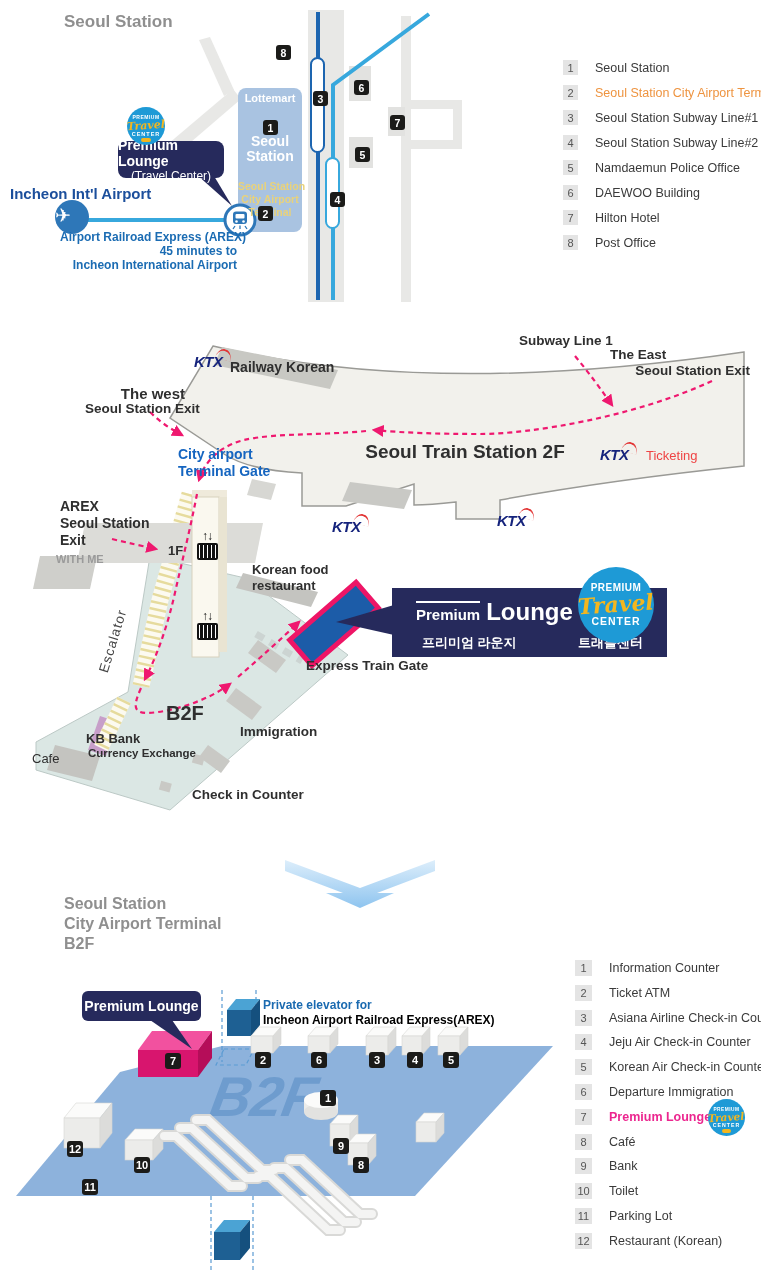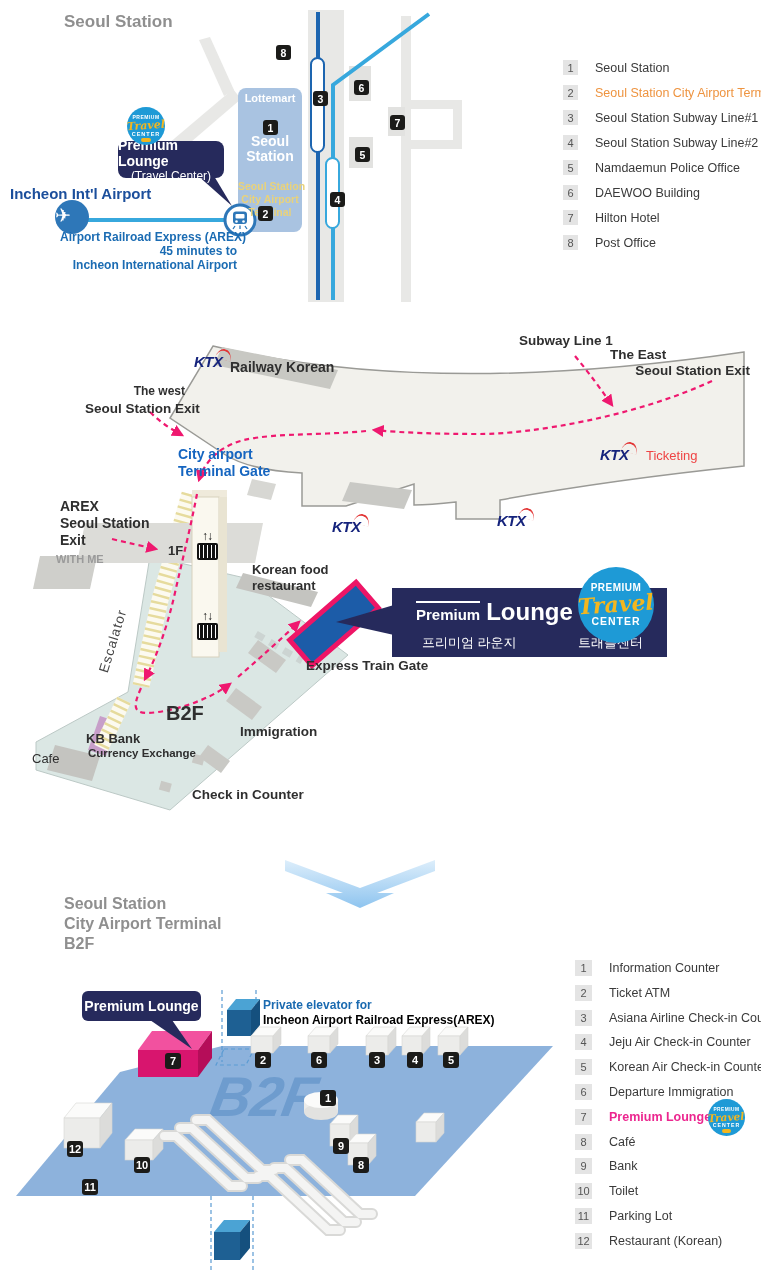--- a/index.html
+++ b/index.html
@@ -52,21 +52,21 @@
            display:flex;flex-direction:column;align-items:center;justify-content:center;}
   
   .ktx{position:absolute;font-style:italic;font-weight:bold;color:#15237c;letter-spacing:-.5px;z-index:2;}
   .ktx::after{content:"";position:absolute;right:-9px;top:-4px;width:16px;height:9px;
               border-top:2.5px solid #e23333;border-radius:50% 50% 0 0 / 100% 100% 0 0;transform:rotate(14deg);}
   
   .esc{position:absolute;width:22px;text-align:center;z-index:2;}
   .esc-arrows{font-size:12px;font-weight:bold;color:#111;letter-spacing:-1px;line-height:11px;}
   .esc-box{margin:1px auto 0;width:17px;height:13px;border:2.5px solid #111;border-radius:2px;
            background:repeating-linear-gradient(90deg,#fff 0 1.5px,#111 1.5px 4px);}
-  .banner-kr{position:absolute;font-size:13px;font-weight:normal;color:#fff;}
+  .banner-kr{position:absolute;font-size:13px;font-weight:bold;color:#fff;}
 </style>
 </head>
 <body>
 
 <div id="page">
 
 <svg id="bg" width="761" height="1286" viewBox="0 0 761 1286">
   <defs>
     <linearGradient id="arrowg" x1="0" y1="0" x2="0" y2="1">
       <stop offset="0" stop-color="#ddeefb"></stop>
@@ -275,22 +275,23 @@
   <div class="lbl" style="left:55px;top:205px;font-size:19px;color:#fff;z-index:4">✈</div>
   <div class="lbl b" style="left:60px;top:231px;width:177px;text-align:right;font-size:12px;color:#1b6cb3">Airport Railroad Express (AREX)</div>
   <div class="lbl b" style="left:60px;top:245px;width:177px;text-align:right;font-size:12px;color:#1b6cb3">45 minutes to</div>
   <div class="lbl b" style="left:60px;top:259px;width:177px;text-align:right;font-size:12px;color:#1b6cb3">Incheon International Airport</div>
 
   <div class="lbl b" style="left:519px;top:333px;font-size:13.5px">Subway Line 1</div>
   <div class="lbl b" style="left:610px;top:347px;width:140px;text-align:left;font-size:13.5px">The East</div>
   <div class="lbl b" style="left:610px;top:363px;width:140px;text-align:right;font-size:13.5px">Seoul Station Exit</div>
   <span class="ktx" style="left:194px;top:353px;font-size:15px">KTX</span>
   <div class="lbl b" style="left:230px;top:359px;font-size:14px">Railway Korean</div>
-  <div class="lbl b" style="left:85px;top:385px;width:100px;text-align:right;font-size:12px">The west</div>
+  <div class="lbl b" style="left:85px;top:385px;width:100px;text-align:right;font-size:15px">The west</div>
   <div class="lbl b" style="left:85px;top:401px;width:100px;text-align:right;font-size:13.5px">Seoul Station Exit</div>
+  <div class="lbl b" style="left:345px;top:441px;width:240px;text-align:center;font-size:19px">Seoul Train Station 2F</div>
   <span class="ktx" style="left:600px;top:446px;font-size:15px">KTX</span>
   <div class="lbl" style="left:646px;top:449px;font-size:13px;color:#ef4444">Ticketing</div>
   <div class="lbl b" style="left:178px;top:446px;font-size:14px;color:#1565c0">City airport</div>
   <div class="lbl b" style="left:178px;top:463px;font-size:14px;color:#1565c0">Terminal Gate</div>
   <div class="lbl b" style="left:60px;top:498px;font-size:14px">AREX</div>
   <div class="lbl b" style="left:60px;top:515px;font-size:14px">Seoul Station</div>
   <div class="lbl b" style="left:60px;top:532px;font-size:14px">Exit</div>
   <div class="lbl b" style="left:56px;top:553px;font-size:11px;color:#9a9a9a">WITH ME</div>
   <div class="lbl b" style="left:168px;top:544px;font-size:13px">1F</div>
   <div class="lbl b" style="left:252px;top:563px;font-size:13px">Korean food</div>

